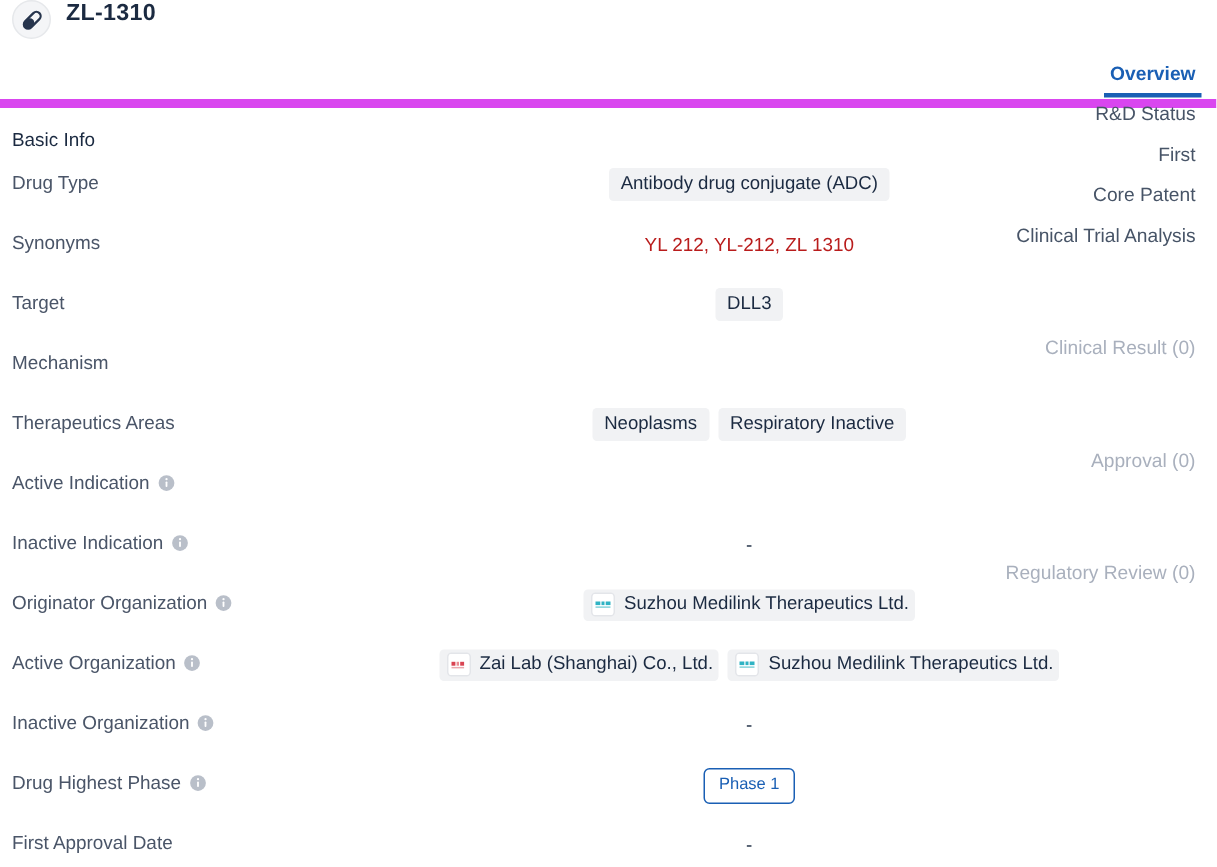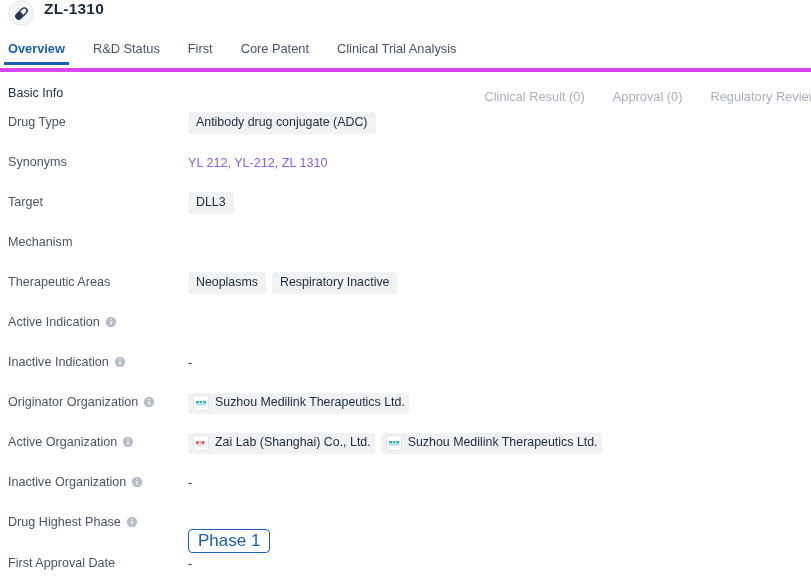--- a/index.html
+++ b/index.html
@@ -33,23 +33,24 @@
     font-weight: bold;
     letter-spacing: .2px;
     color: #1b2a41;
   }
 
   
   .tabbar {
     height: 34px;
     position: relative;
     display: flex;
-    align-items: flex-start;
+    align-items: flex-end;
     padding-left: 2px;
-    border-bottom: 4px solid #d946ef;
+    border-bottom: 6px solid #d946ef;
+    flex-direction: column;
   }
   .tab {
     font-size: 12.8px;
     color: #475467;
     padding: 3px 0 9px 0;
     margin: 0 14px;
     white-space: nowrap;
     position: relative;
     cursor: pointer;
   }
@@ -94,20 +95,21 @@
   }
   .row-value {
     flex: 1;
     display: flex;
     flex-wrap: wrap;
     align-items: center;
     gap: 6px;
     min-height: 22px;
     font-size: 12.6px;
     color: #1b2a41;
+    justify-content: center;
   }
 
   .info-icon {
     width: 12px; height: 12px;
     flex: 0 0 auto;
     display: inline-block;
     position: relative;
     top: 0px;
   }
 
@@ -132,34 +134,33 @@
     border-radius: 3px;
     background: #ffffff;
     border: 1px solid #e3e5e9;
     display: inline-flex;
     align-items: center;
     justify-content: center;
     flex: 0 0 auto;
     overflow: hidden;
   }
 
-  .plain { font-size: 12.6px; color: #8b5cf6; line-height: 18px; }
+  .plain { font-size: 12.6px; color: #b91c1c; line-height: 18px; }
   .dash { font-size: 12.6px; color: #1b2a41; }
 
   .phase-badge {
     display: inline-block;
     border: 1px solid #1a5fb4;
     border-radius: 4px;
     color: #1a5fb4;
-    font-size: 17px;
+    font-size: 11px;
     padding: 3px 9px 4px 9px;
     line-height: 15px;
     background: #ffffff;
     white-space: nowrap;
-    margin-top: 17px;
   }
 </style>
 </head>
 <body>
 
 <div class="header">
   <div class="drug-avatar">
     <svg width="17" height="17" viewBox="0 0 24 24" aria-hidden="true">
       <g transform="rotate(45 12 12)">
         <rect x="8" y="2.5" width="8" height="19" rx="4" fill="none" stroke="#27354d" stroke-width="2.1"></rect>
@@ -213,21 +214,21 @@
   </div>
 
   <div class="row">
     <div class="row-label">
       <span>Mechanism</span>
     </div>
   </div>
 
   <div class="row">
     <div class="row-label">
-      <span>Therapeutic Areas</span>
+      <span>Therapeutics Areas</span>
     </div>
     <div class="row-value">
       <span class="chip">Neoplasms</span>
       <span class="chip">Respiratory Inactive</span>
     </div>
   </div>
 
   <div class="row">
     <div class="row-label">
       <span>Active Indication</span>

